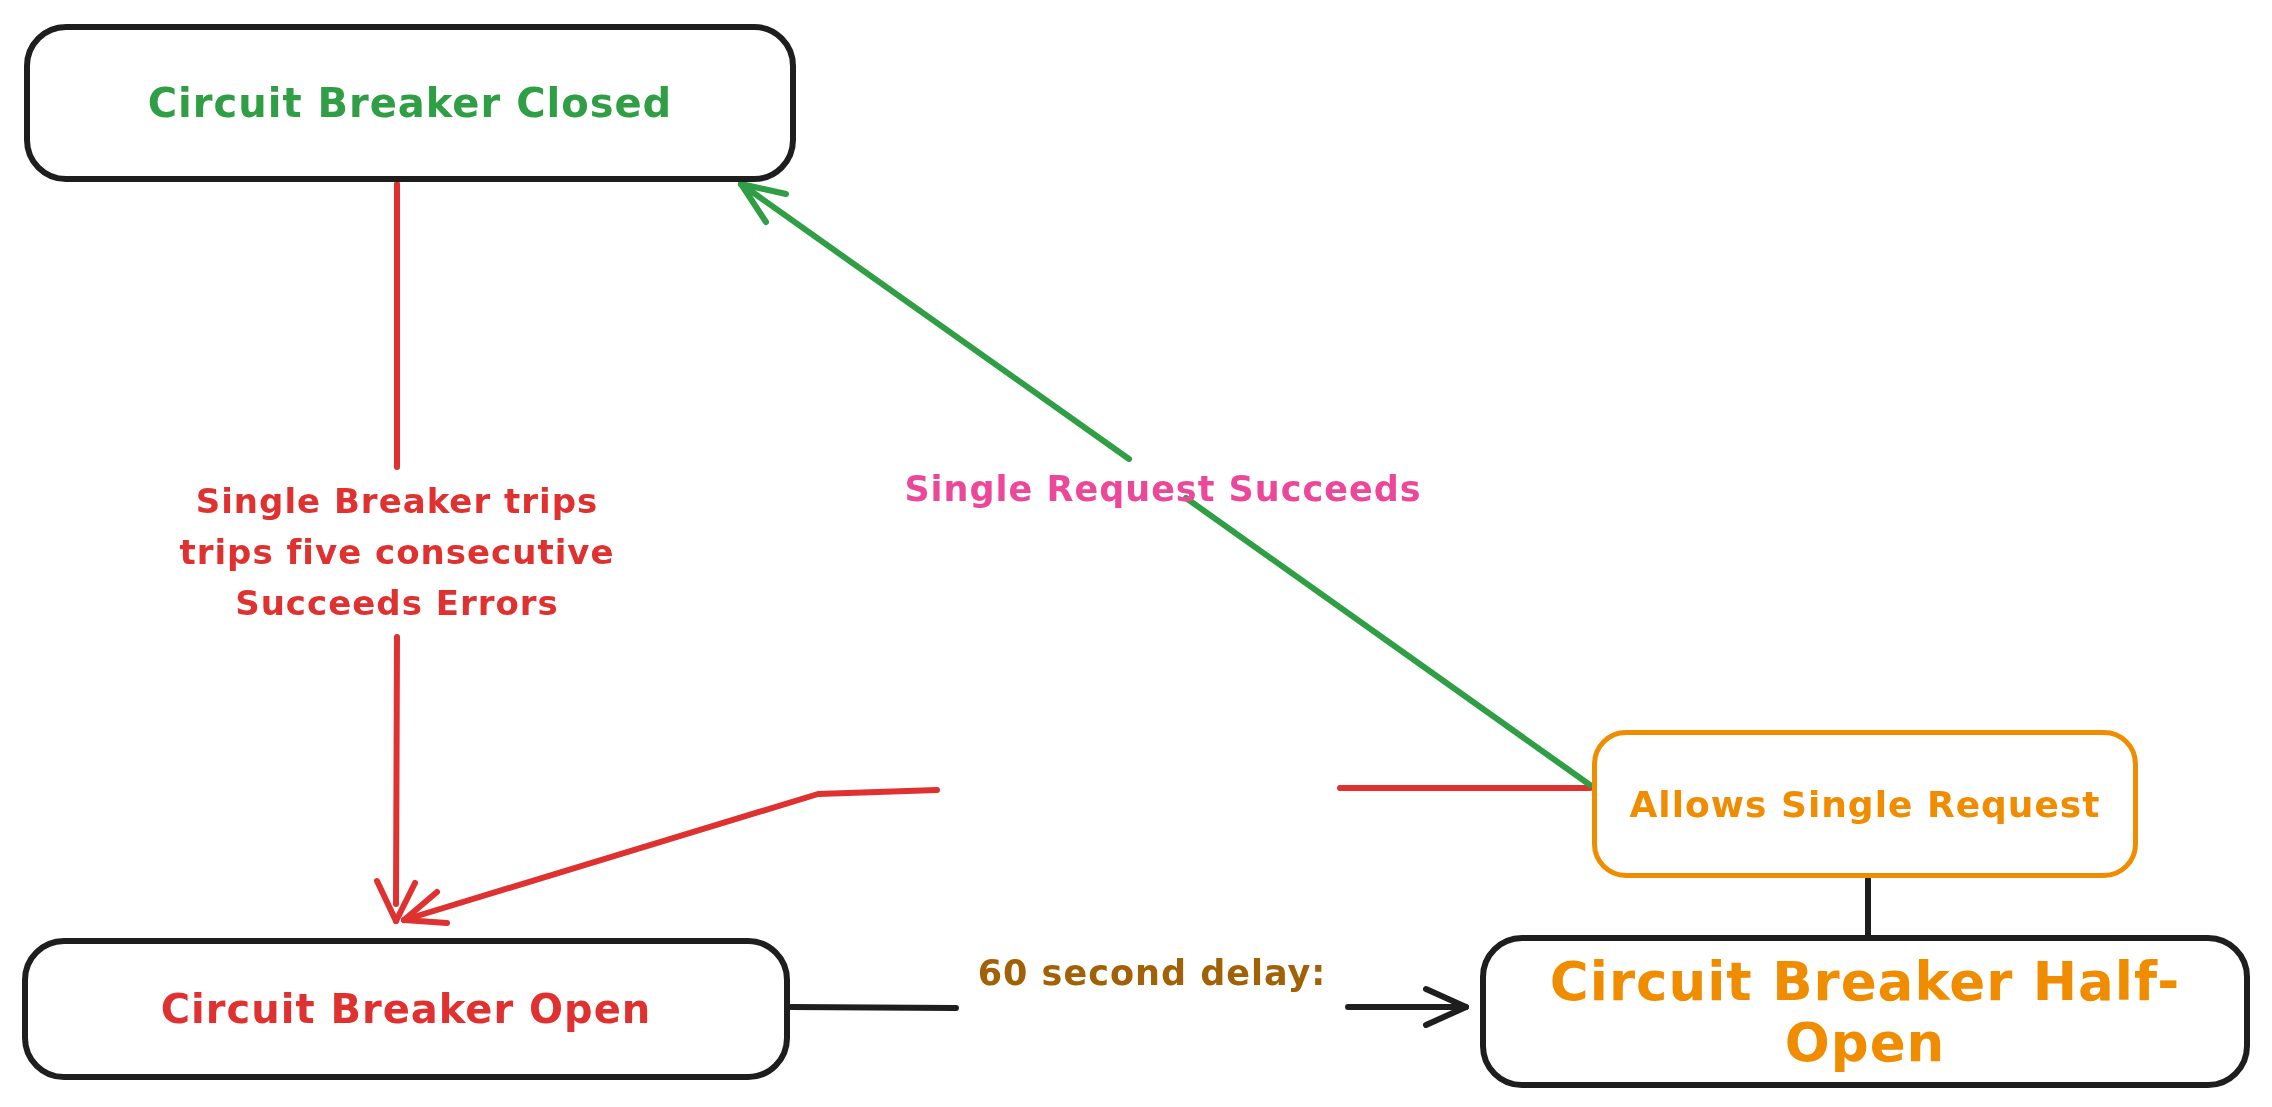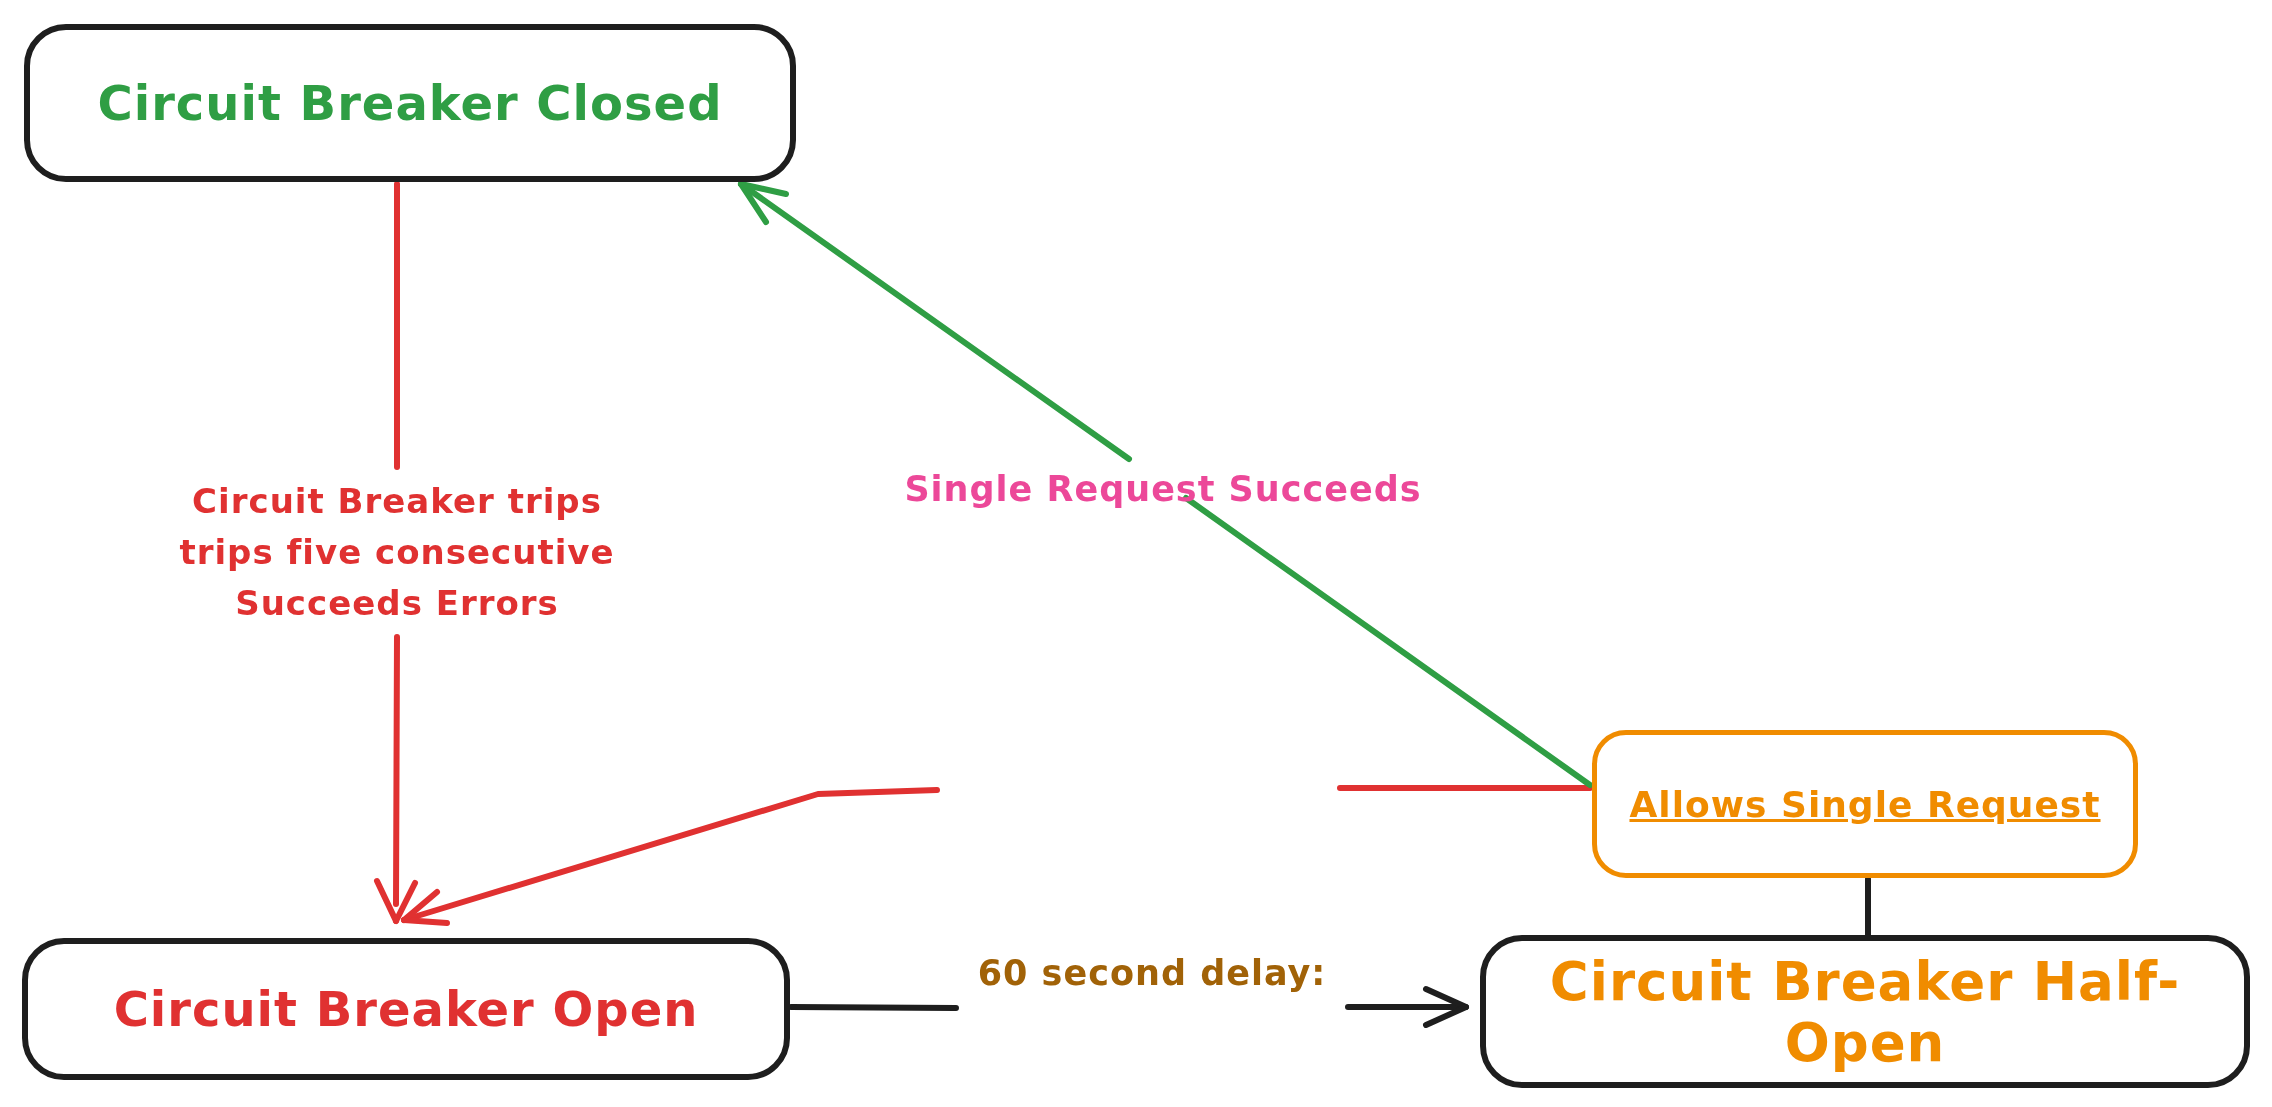--- a/index.html
+++ b/index.html
@@ -26,31 +26,30 @@
     display: flex;
     align-items: center;
     justify-content: center;
     background: #ffffff;
     box-sizing: border-box;
     text-align: center;
   }
   .node-big {
     border: 6px solid #1e1e1e;
     border-radius: 42px;
-    font-size: 48px;
+    font-size: 40px;
     font-weight: 600;
     letter-spacing: 1px;
   }
   .node-small {
     border: 5px solid #f08c00;
     border-radius: 34px;
     font-size: 36px;
     font-weight: 600;
     letter-spacing: 1px;
-    text-decoration: underline;
   }
   #node-closed    { left: 24px;   top: 24px;  width: 772px; height: 158px; color: #2f9e44; }
   #node-open      { left: 22px;   top: 938px; width: 768px; height: 142px; color: #e03131; }
   #node-half-open { left: 1480px; top: 935px; width: 770px; height: 153px; color: #f08c00; font-size: 53px; }
   #node-allows    { left: 1592px; top: 730px; width: 546px; height: 148px; color: #f08c00; }
 
   .edge-label {
     position: absolute;
     text-align: center;
     font-weight: 600;
@@ -114,21 +113,21 @@
 
   <div class="node node-big" id="node-half-open">
     <span>Circuit Breaker Half-Open</span>
   </div>
 
   <div class="node node-small" id="node-allows">
     <span>Allows Single Request</span>
   </div>
 
   <div class="edge-label" id="label-trips">
-    <div>Circuit Breaker trips</div>
+    <div>Single Breaker trips</div>
     <div>trips five consecutive</div>
     <div>Succeeds Errors</div>
   </div>
 
   <div class="edge-label" id="label-succeeds">Single Request Succeeds</div>
 
 
   <div class="edge-label" id="label-delay">
     <div>60 second delay:</div>
   </div>

